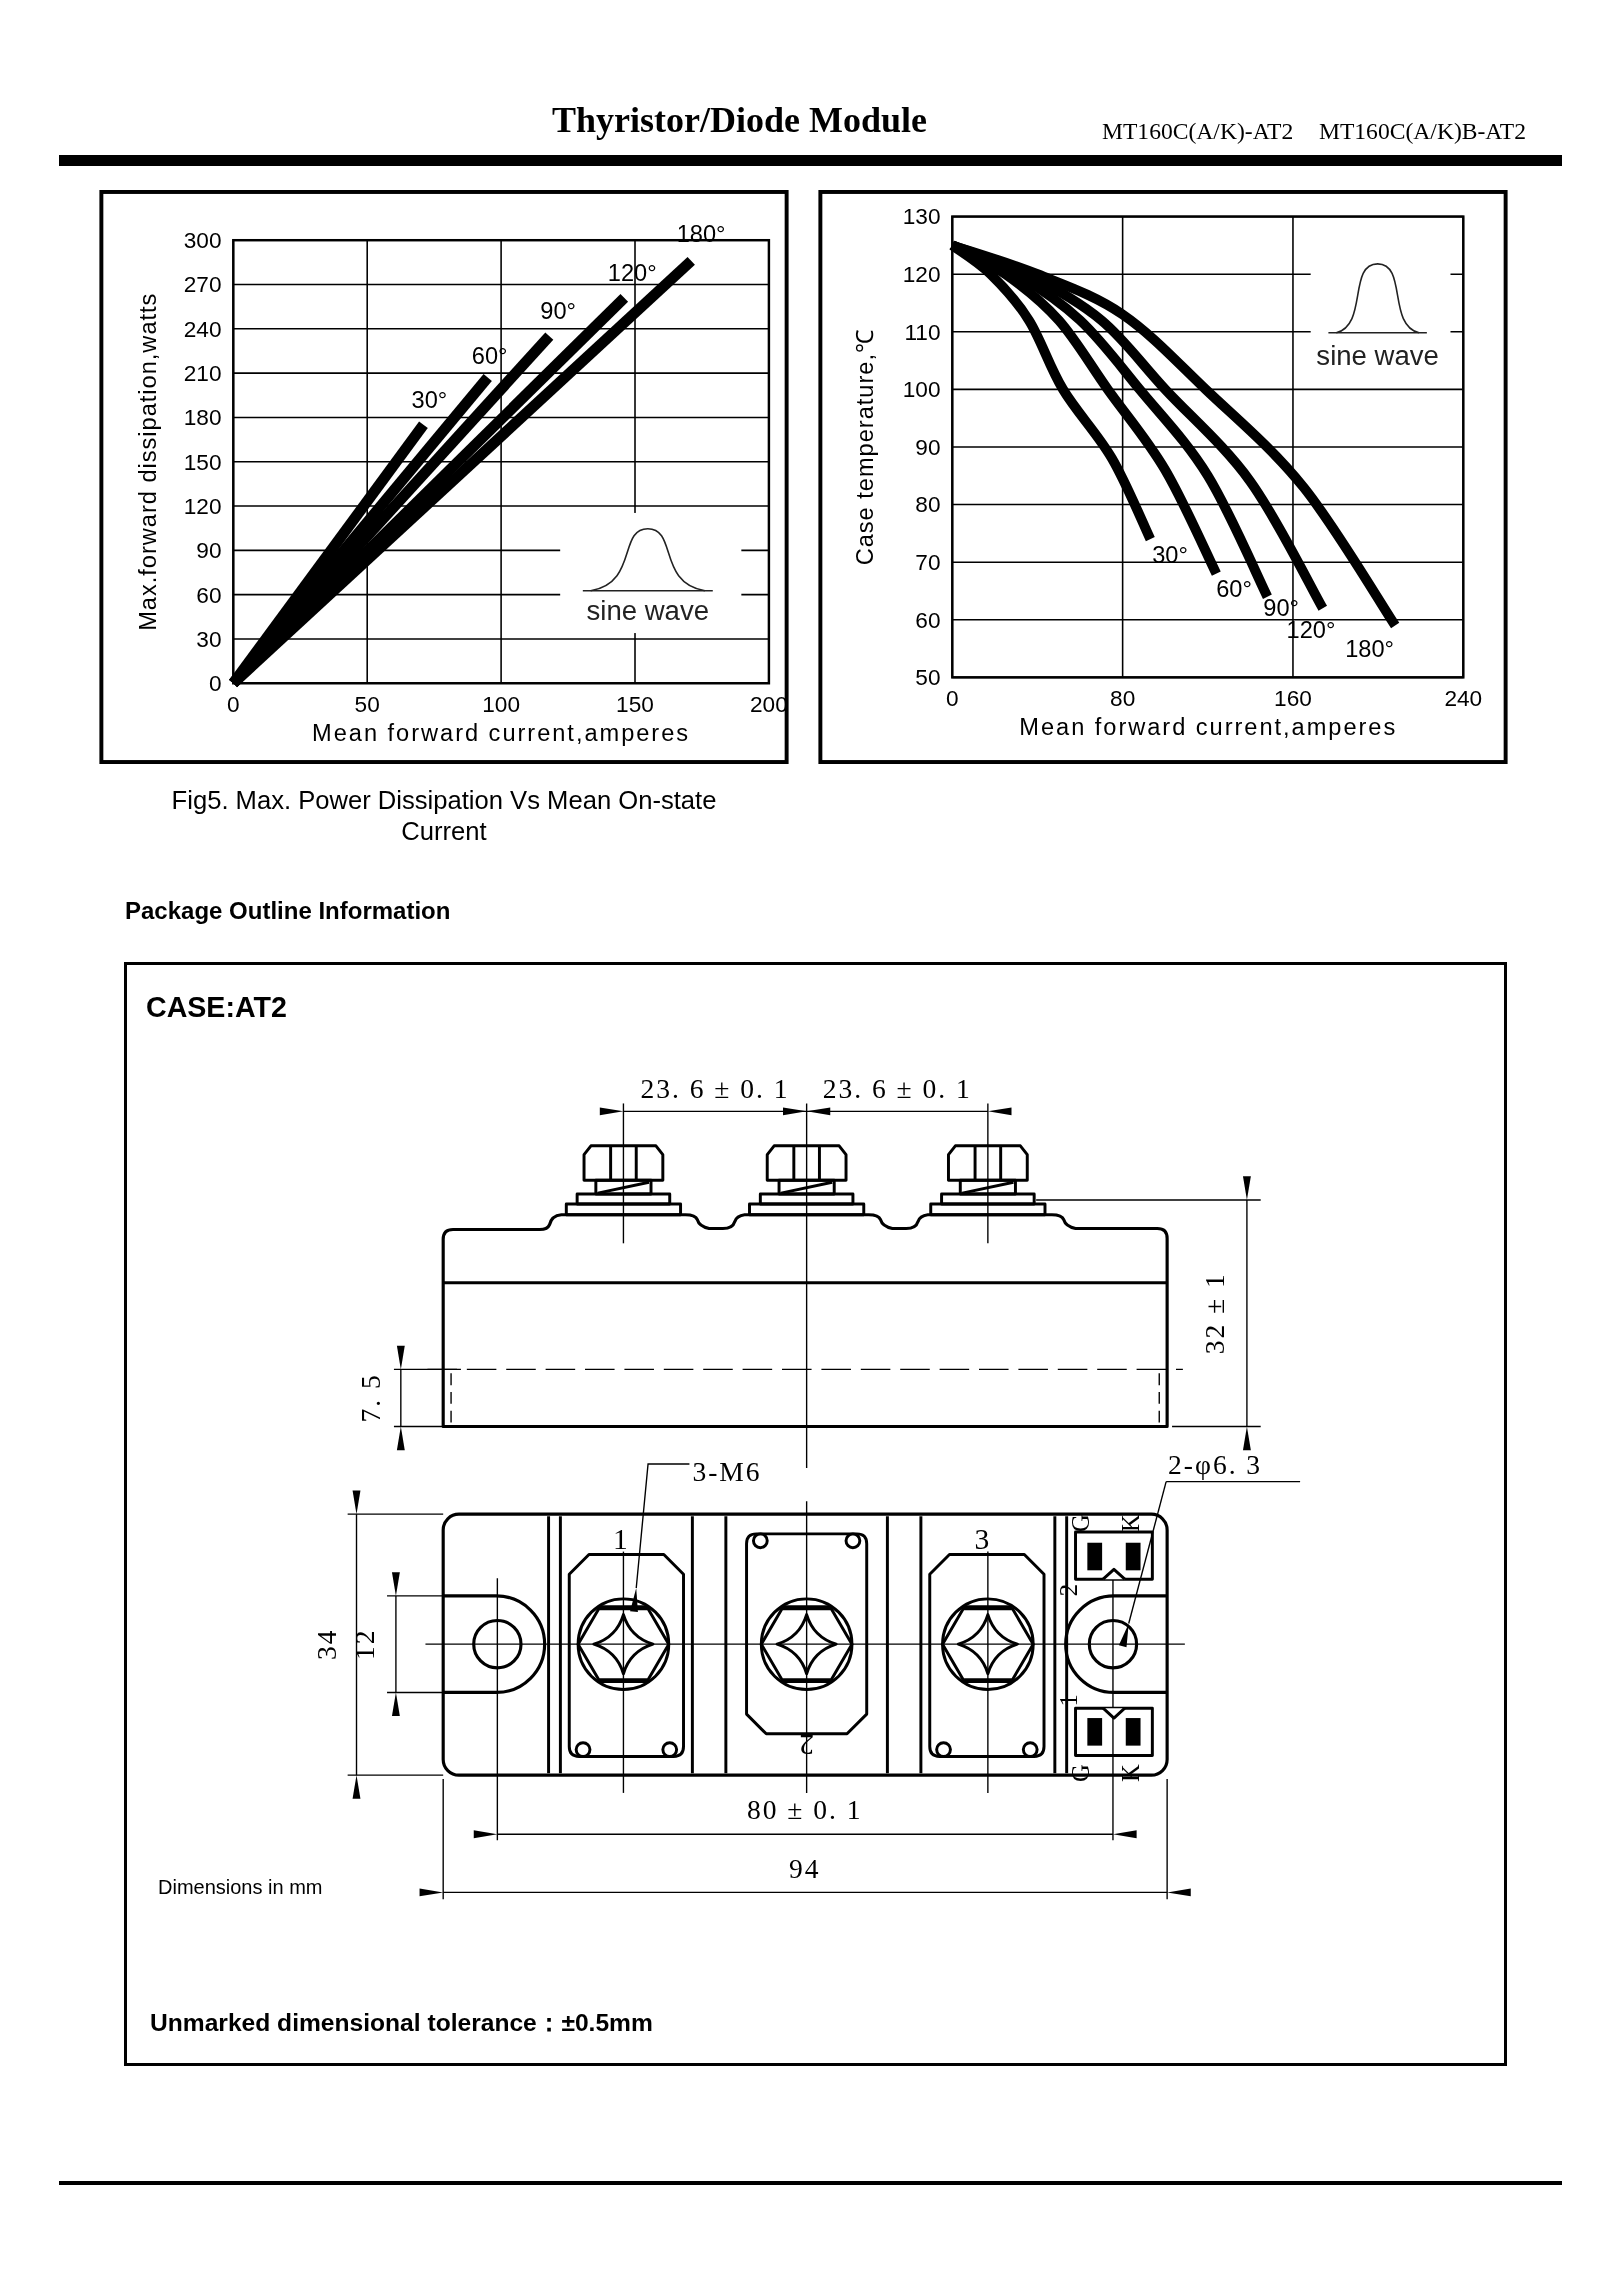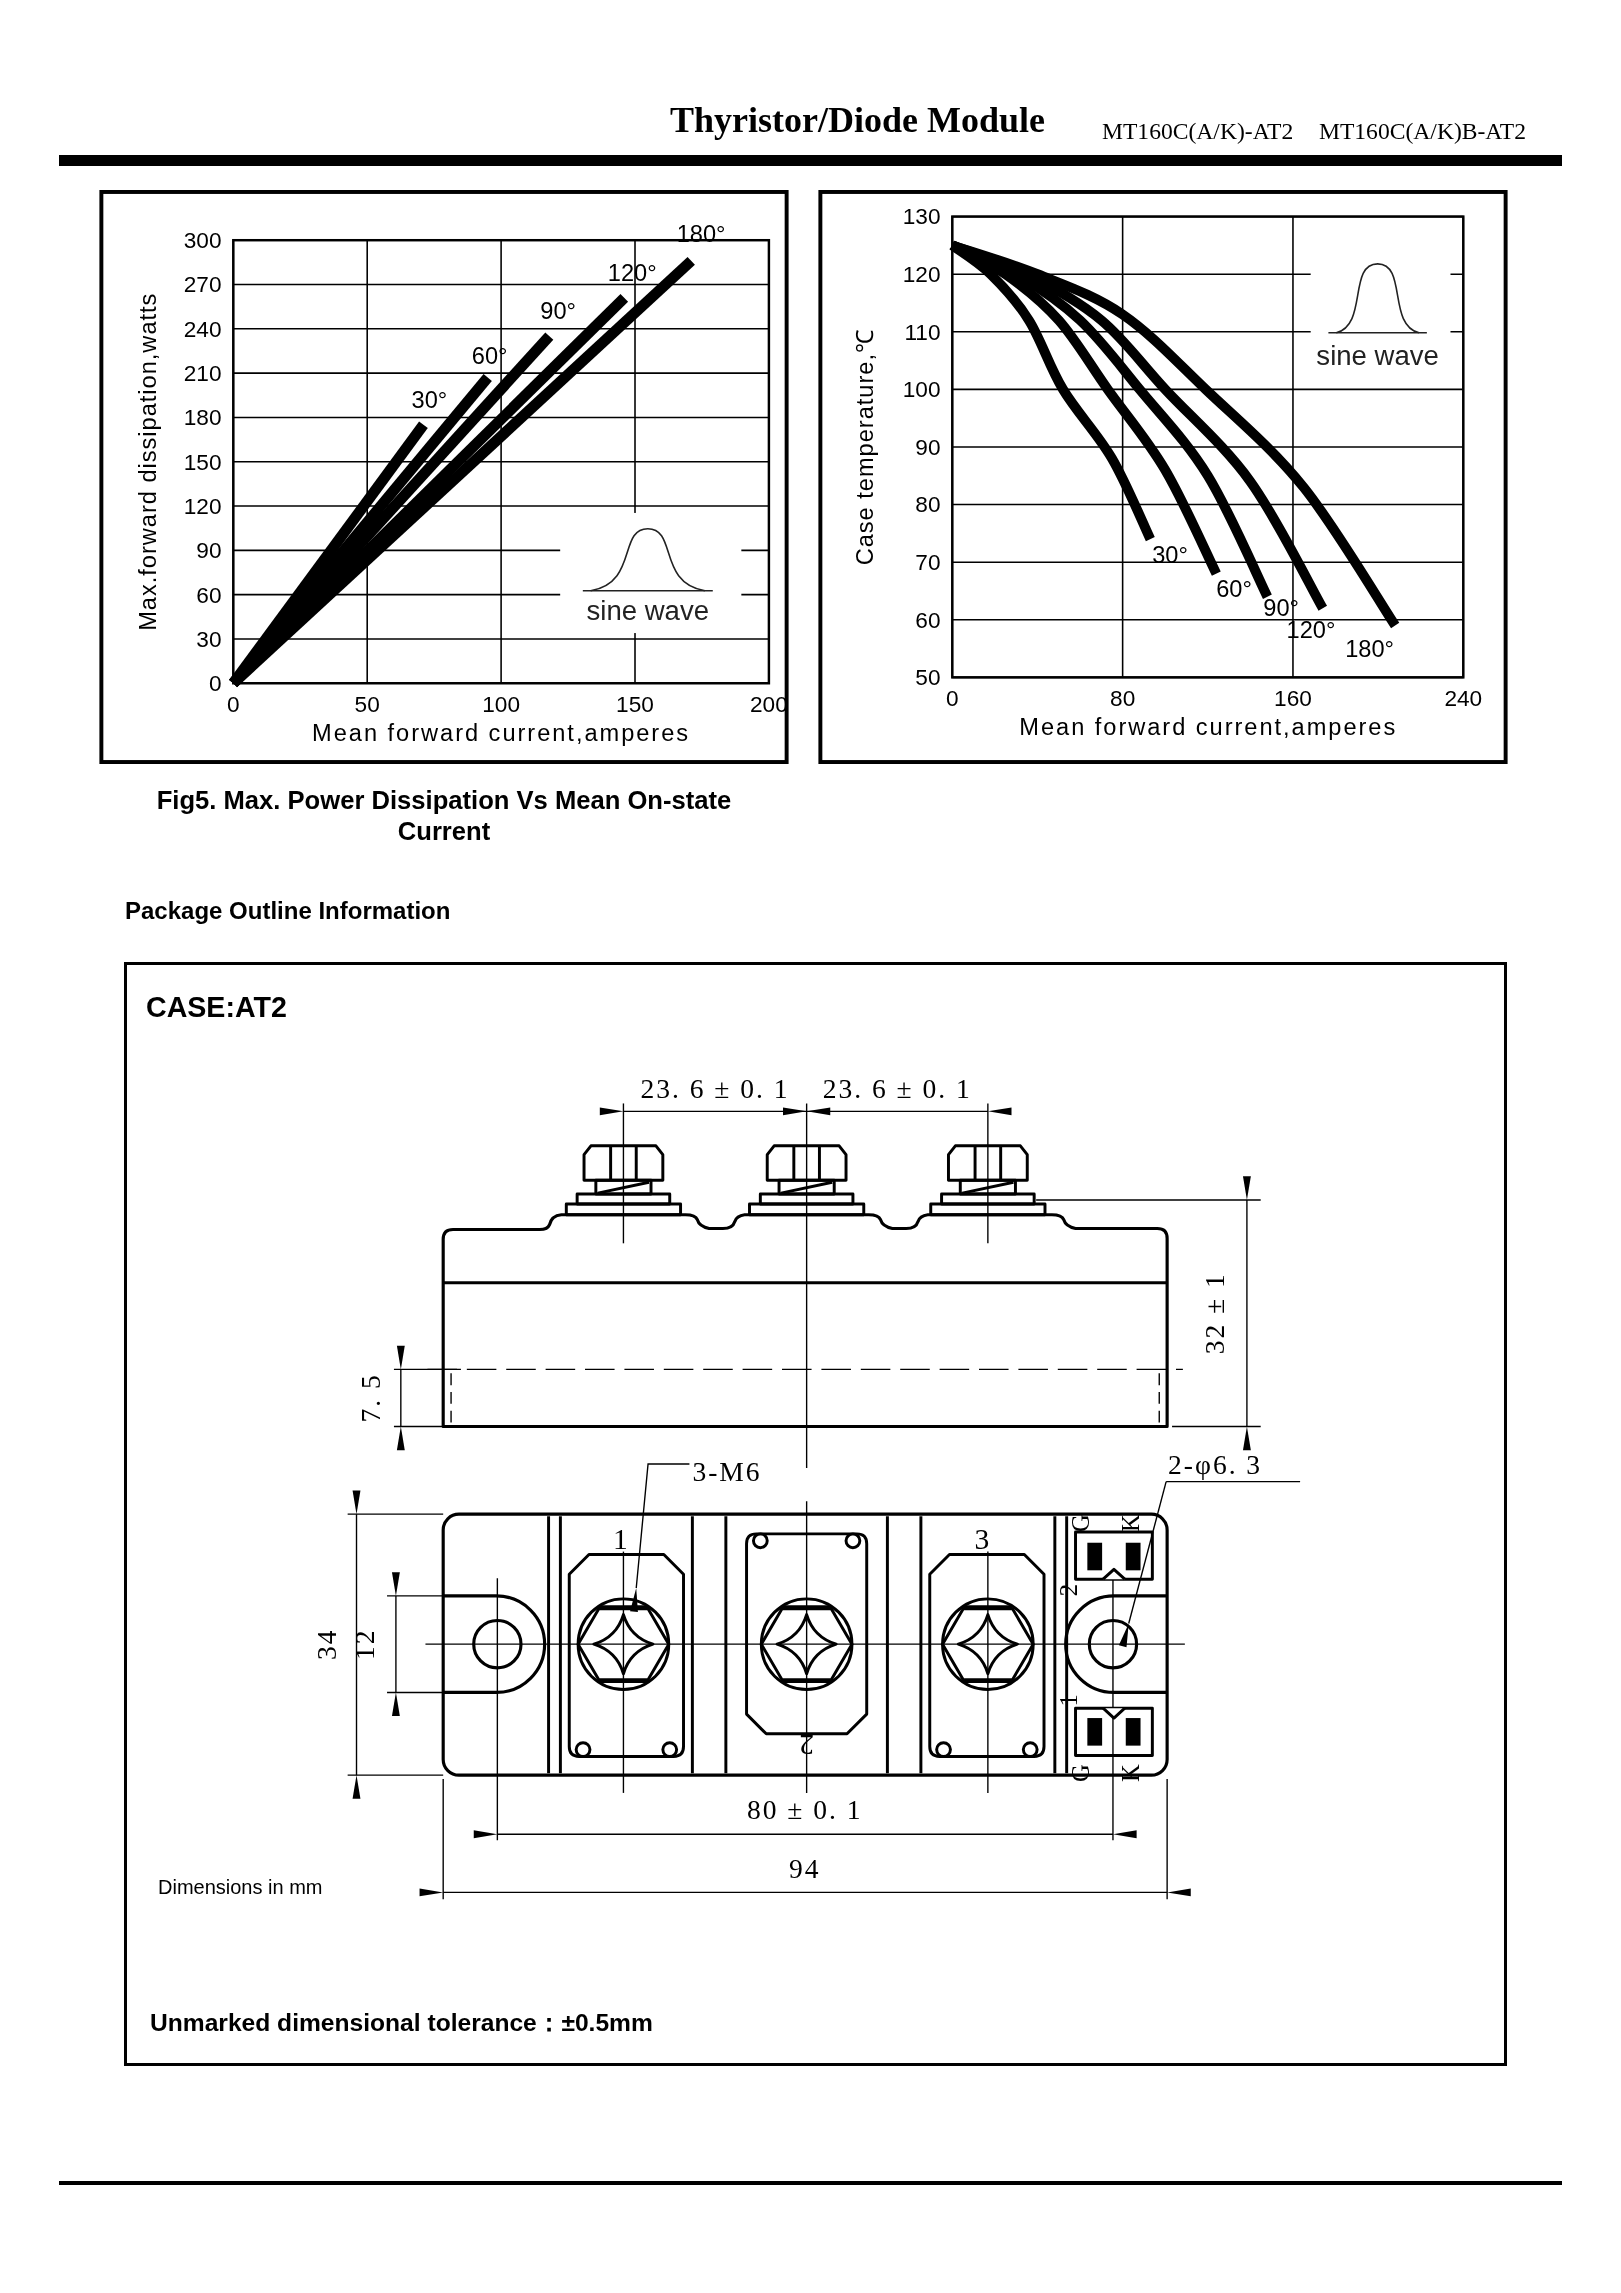--- a/index.html
+++ b/index.html
@@ -1,30 +1,30 @@
 <!DOCTYPE html>
 <html><head>
 <meta charset="utf-8">
 <style>
   html,body{margin:0;padding:0;background:#888;}
   #page{position:relative;width:1621px;height:2293px;background:#ffffff;
         font-family:"Liberation Sans",sans-serif;color:#000;overflow:hidden;}
   .abs{position:absolute;}
   
-  #doc-title{left:552px;top:99px;width:493px;text-align:right;
+  #doc-title{left:552px;top:99px;width:493px;text-align:left;
              font-family:"Liberation Serif",serif;font-weight:bold;font-size:36px;}
   #part-numbers{left:1024px;top:110px;width:502px;text-align:right;
                 font-family:Liberation Serif, serif;font-size:23.6px;white-space:nowrap;margin-top:8px;}
   #part-numbers span{margin-left:25.6px;}
   #header-rule{left:59px;top:155px;width:1503px;height:10.8px;background:#000;}
   
   .chart-svg{position:absolute;background:#fff;}
   #fig5-svg{left:99px;top:190px;}
   #fig6-svg{left:818px;top:190px;}
-  .caption{font-weight:bold;font-size:25.6px;line-height:30.5px;text-align:center;}
+  .caption{font-weight:normal;font-size:25.6px;line-height:30.5px;text-align:center;}
   #fig5-caption{left:99px;top:785px;width:690px;}
   #fig6-caption{left:847px;top:788px;width:630px;}
   #pkg-heading{left:125px;top:897px;font-weight:bold;font-size:24px;}
   
   #pkg-box{left:124px;top:962px;width:1383px;height:1104px;border:3.9px solid #000;box-sizing:border-box;}
   #case-label{left:146px;top:991px;font-weight:bold;font-size:28.6px;}
   #note1{left:158px;top:1876px;font-weight:normal;font-size:20px;}
   #note2{left:150px;top:2006px;font-weight:bold;font-size:24.6px;}
   #pkg-svg{left:128px;top:1049px;}
   

